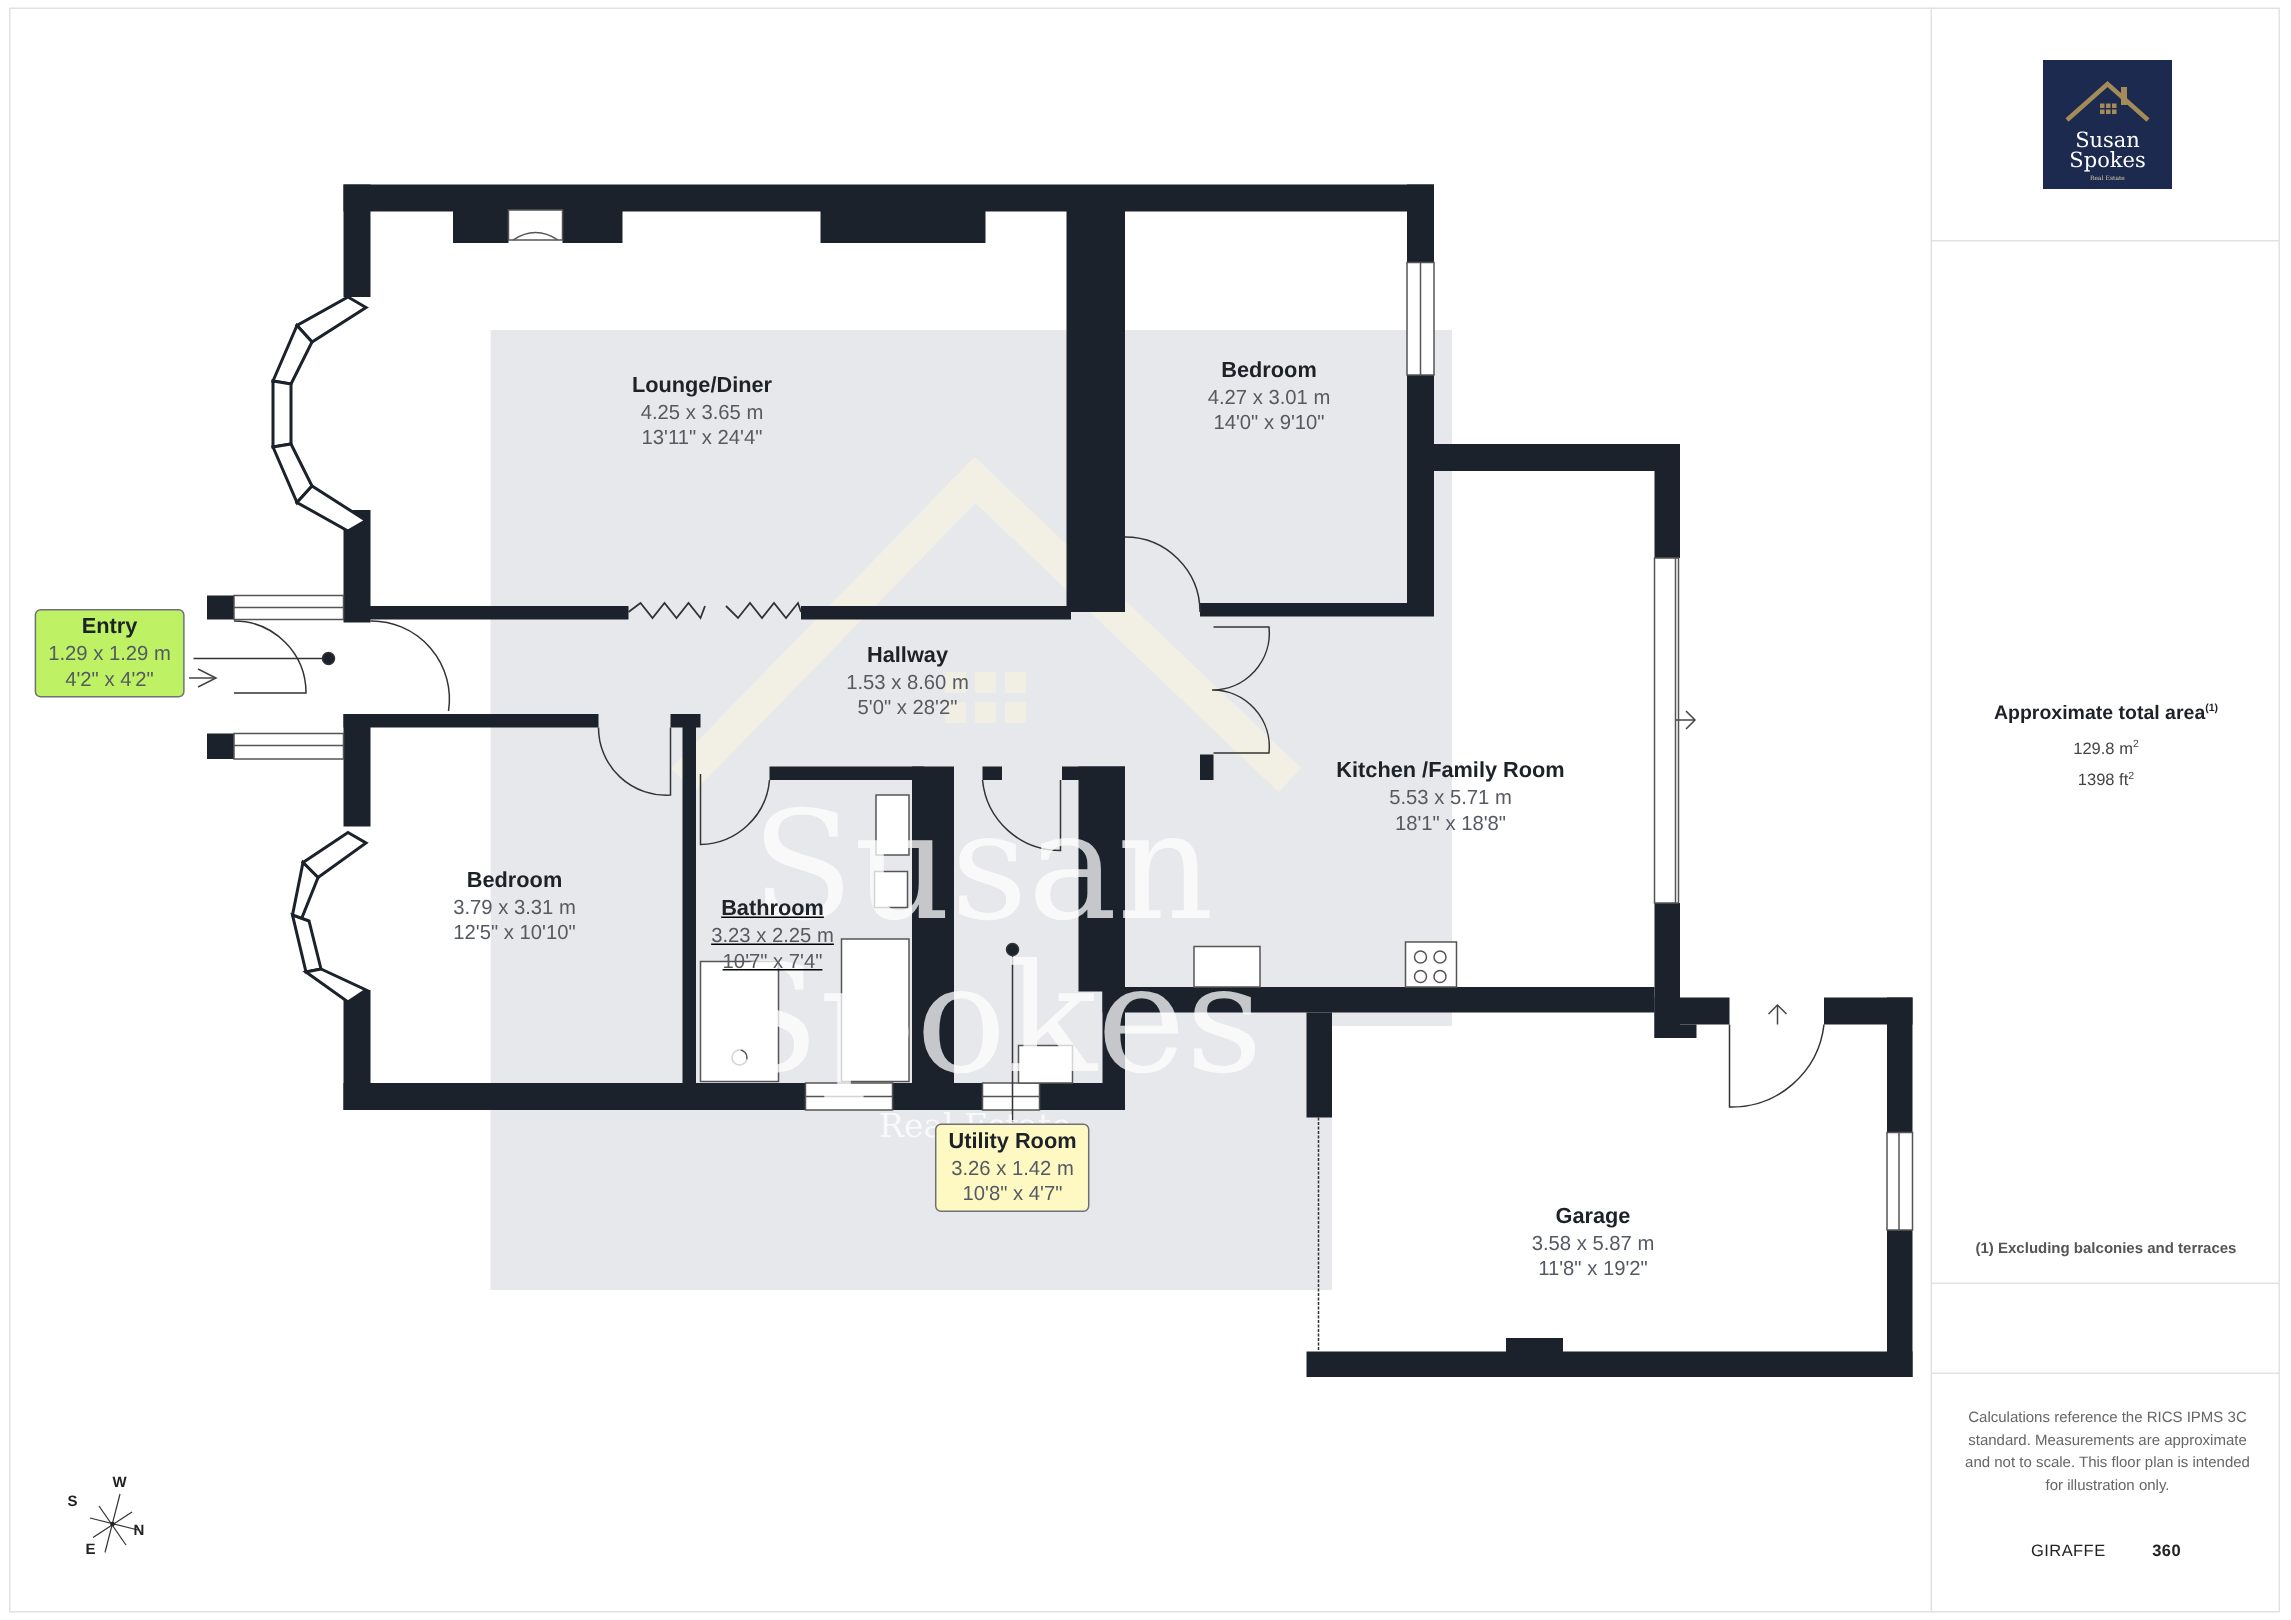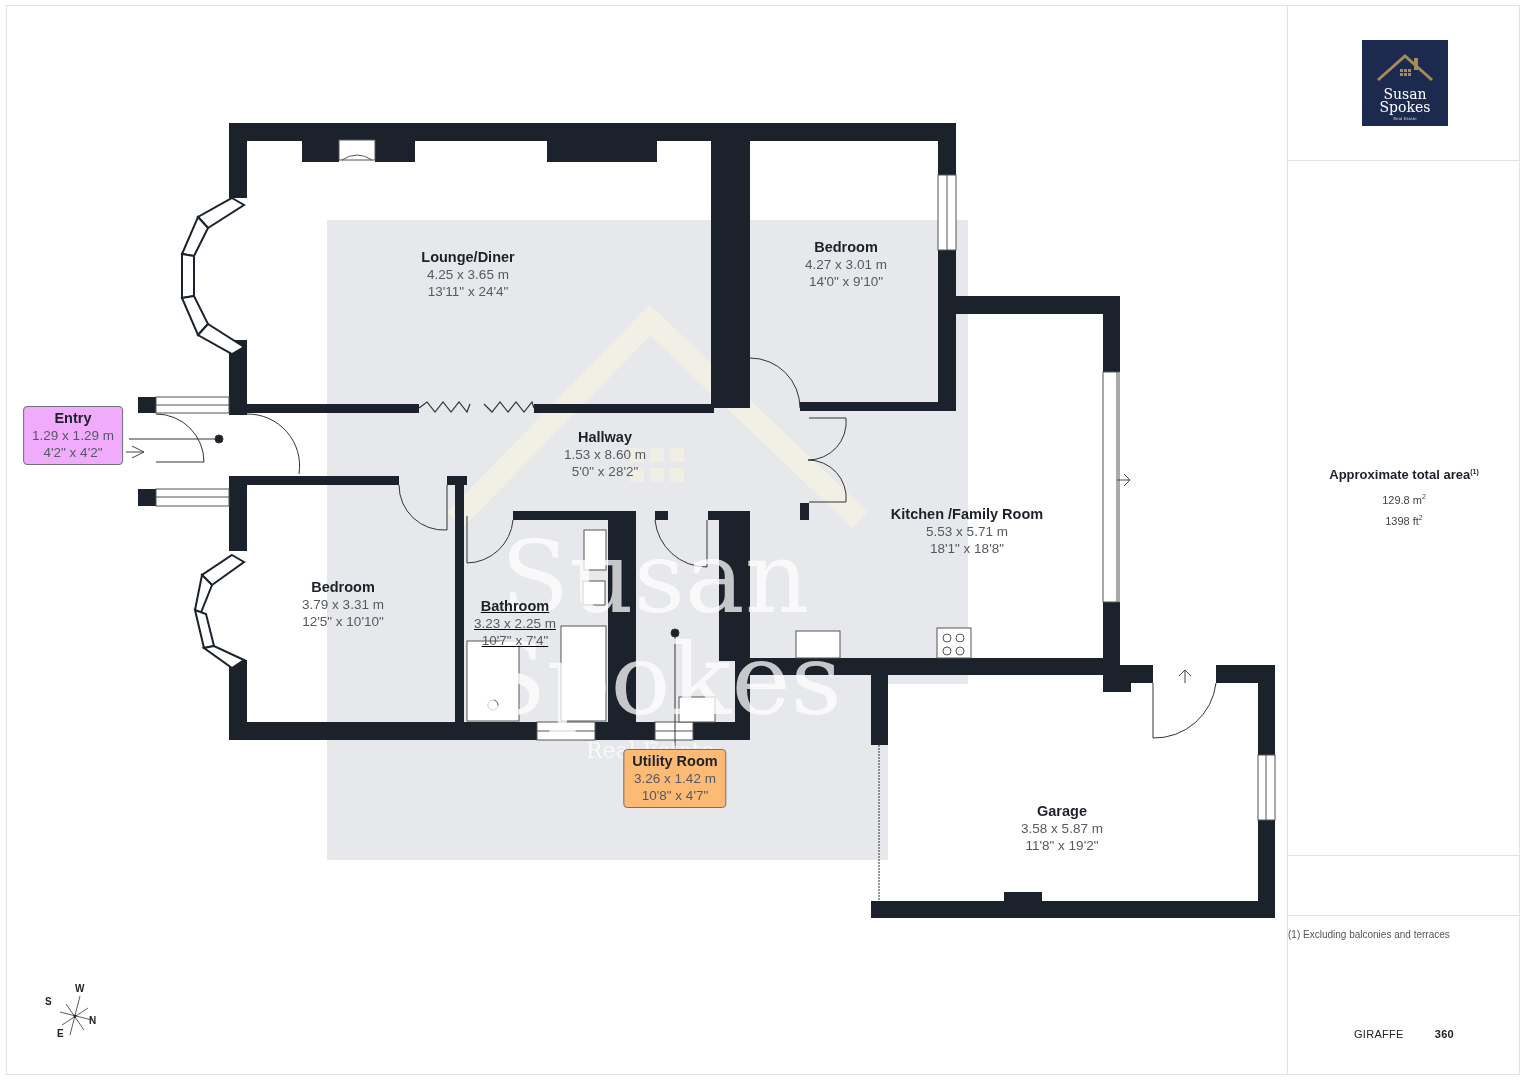--- a/index.html
+++ b/index.html
@@ -9,30 +9,30 @@
   .sb-sep { position:absolute; left:0; width:100%; height:0; border-top:1px solid #e2e2e2; }
   .logo { position:absolute; left:74px; top:35px; width:86px; height:86px; background:#1c2a4f; }
   .logo .l1, .logo .l2 { position:absolute; left:0; width:100%; text-align:center; color:#fff; font-family:"DejaVu Serif", serif; font-size:14px; line-height:14px; }
   .logo .l1 { top:47px; }
   .logo .l2 { top:60px; }
   .logo .l3 { position:absolute; left:0; top:76px; width:100%; text-align:center; color:#d8cfae; font-family:"DejaVu Serif", serif; font-size:4px; }
   .area-title { position:absolute; left:0; top:462px; width:100%; text-align:center; font-weight:bold; font-size:13px; color:#1d2128; }
   .area-title sup { font-size:7px; }
   .area-v { position:absolute; left:0; width:100%; text-align:center; font-size:11px; color:#444; }
   .area-v sup { font-size:7px; }
-  .footnote { position:absolute; left:0; top:924px; width:100%; text-align:left; font-size:10px; color:#555; }
+  .footnote { position:absolute; left:0; top:822px; width:100%; text-align:center; font-size:10px; color:#555;font-weight:bold; }
   .disclaimer { position:absolute; left:22px; top:933px; width:190px; text-align:center; font-size:10px; line-height:15px; color:#666; }
   .brand { position:absolute; left:0; top:1023px; width:100%; text-align:center; font-size:11px; color:#222; letter-spacing:0.3px; }
   .brand b { font-weight:bold;margin-left:31px; }
   .plan { position:absolute; left:0; top:0; }
   .room-label { position:absolute; text-align:center; transform:translateX(-50%); white-space:nowrap; }
   .room-name { font-weight:bold; font-size:14.5px; color:#1d2128; line-height:18px; }
   .room-dim { font-size:13.5px; color:#555a62; line-height:17px; }
-  .boxed { border:1px solid #6c7078; border-radius:4px; background:#f0abfc; padding:2px 8px 3px; }
-  .boxed.grey { background:#fdba74; }
+  .boxed { border:1px solid #6c7078; border-radius:4px; background:#bef264; padding:2px 8px 3px; }
+  .boxed.grey { background:#fef9c3; }
   .compass { position:absolute; left:40px; top:980px; width:70px; height:60px; }
   .compass span { position:absolute; font-size:10px; font-weight:bold; color:#222; }
 </style>
 </head>
 <body>
 
 <div class="frame"></div>
 
 <svg class="plan" width="1287" height="1080" viewBox="0 0 1287 1080" xmlns="http://www.w3.org/2000/svg">
 
@@ -291,16 +291,17 @@
     <span>129.8 m</span><sup>2</sup>
   </div>
   <div class="area-v" style="top:509px;">
     <span>1398 ft</span><sup>2</sup>
   </div>
 
   <div class="sb-sep" style="top:850px;"></div>
   <div class="footnote">(1) Excluding balconies and terraces</div>
   <div class="sb-sep" style="top:910px;"></div>
 
+  <div class="disclaimer">Calculations reference the RICS IPMS 3C standard. Measurements are approximate and not to scale. This floor plan is intended for illustration only.</div>
   <div class="brand">
     <span>GIRAFFE</span><b>360</b>
   </div>
 </div>
 
 </body></html>

